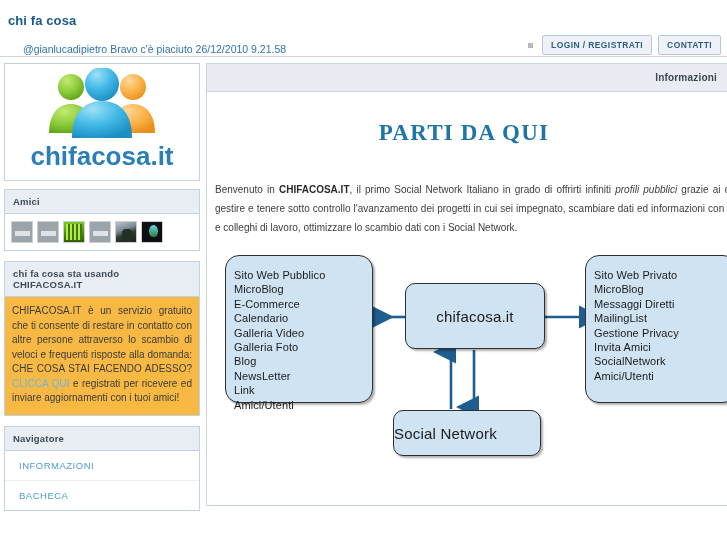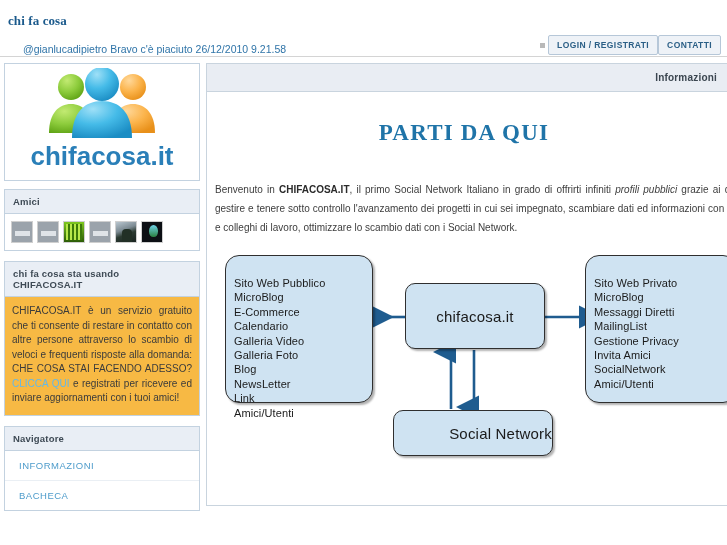--- a/index.html
+++ b/index.html
@@ -17,35 +17,35 @@
     height: 56px;
     position: relative;
   }
   #site-title {
     font-size: 13px;
     font-weight: bold;
     color: #1b5a8c;
     letter-spacing: 0.1px;
     line-height: 14px;
     margin: 0 0 4px 0;
-    font-family: Liberation Serif, serif;
   }
   #site-status {
     font-size: 10.5px;
     color: #2f74a8;
     line-height: 12px;
     margin: 15px;
   }
 
   #header-nav {
     position: absolute;
     right: 6px;
     top: 35px;
     display: flex;
     align-items: center;
+    gap: 6px;
   }
   #header-bullet {
     width: 5px; height: 5px;
     background: #b9b9b9;
     display: inline-block;
     margin-right: 3px;
   }
   .nav-btn {
     font-family: "Liberation Sans", sans-serif;
     font-size: 8.5px;
@@ -259,21 +259,21 @@
     position: absolute;
     background: #cfe3f2;
     border: 1.6px solid #2f2f2f;
     border-radius: 12px;
     box-shadow: 2px 2px 2px rgba(0,0,0,0.30);
   }
   .dbox-list {
     font-size: 11px;
     line-height: 14.4px;
     color: #1a1a1a;
-    padding: 20px 6px 8px 8px;
+    padding: 12px 6px 8px 8px;
     white-space: pre-line;
     letter-spacing: 0.1px;
   }
   #box-pubblico {
     left: 10px; top: 0;
     width: 148px; height: 148px;
     border-radius: 14px;
   }
   #box-privato {
     left: 370px; top: 0;
@@ -286,23 +286,23 @@
     border-radius: 10px;
     display: flex; align-items: center; justify-content: center;
   }
   #box-center-label {
     font-size: 15px;
     color: #1a1a1a;
     letter-spacing: 0.2px;
   }
   #box-social {
     left: 178px; top: 155px;
-    width: 160px; height: 46px;
+    width: 148px; height: 46px;
     border-radius: 10px;
-    display: flex; align-items: center; justify-content: flex-end;
+    display: flex; align-items: center; justify-content: flex-start;
   }
   #box-social-label {
     font-size: 15px;
     color: #1a1a1a;
     letter-spacing: 0.2px;
   }
 </style>
 </head>
 <body>
 

